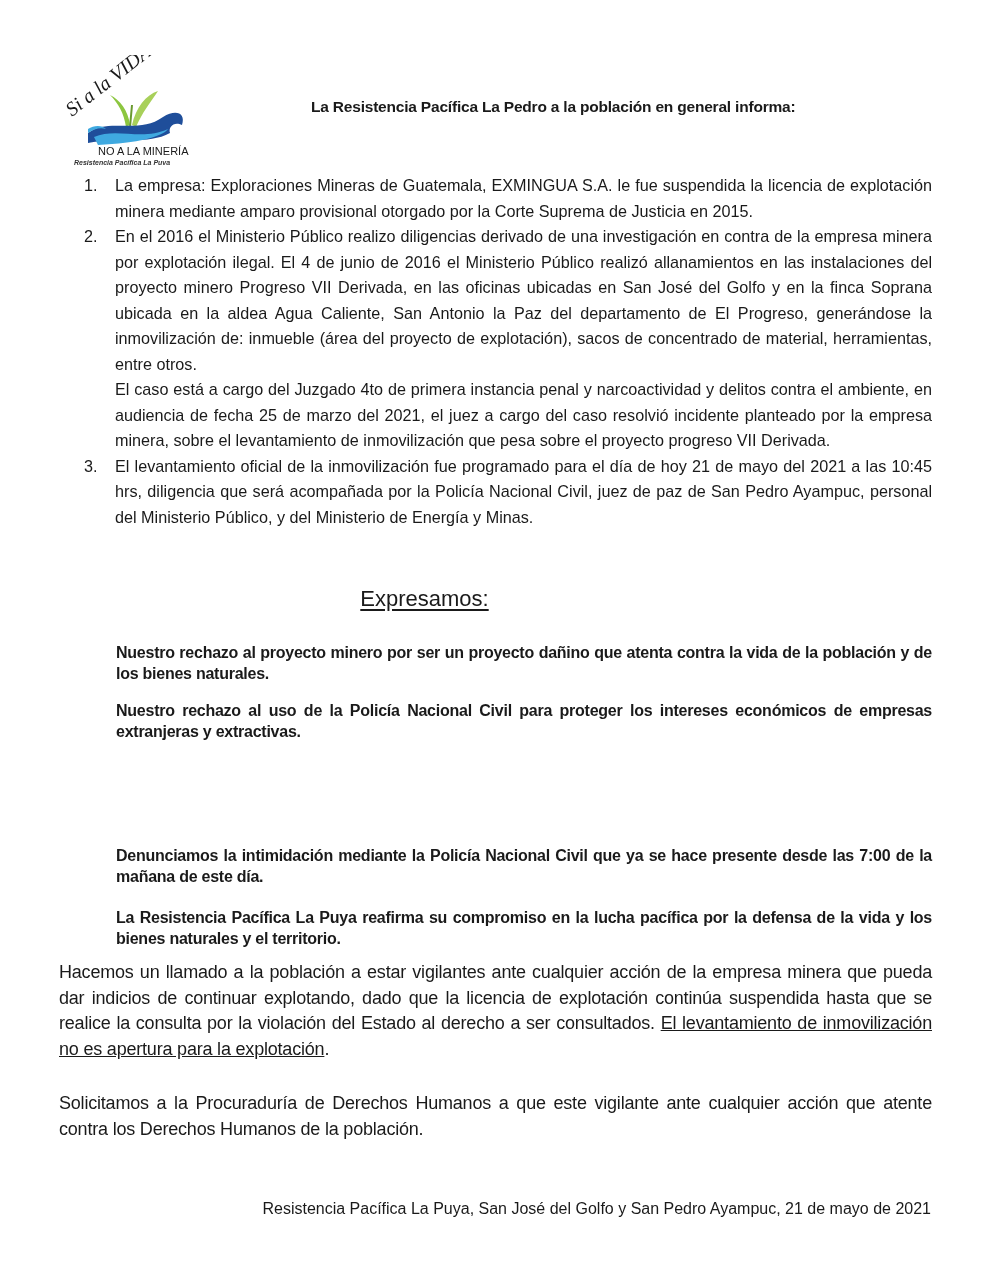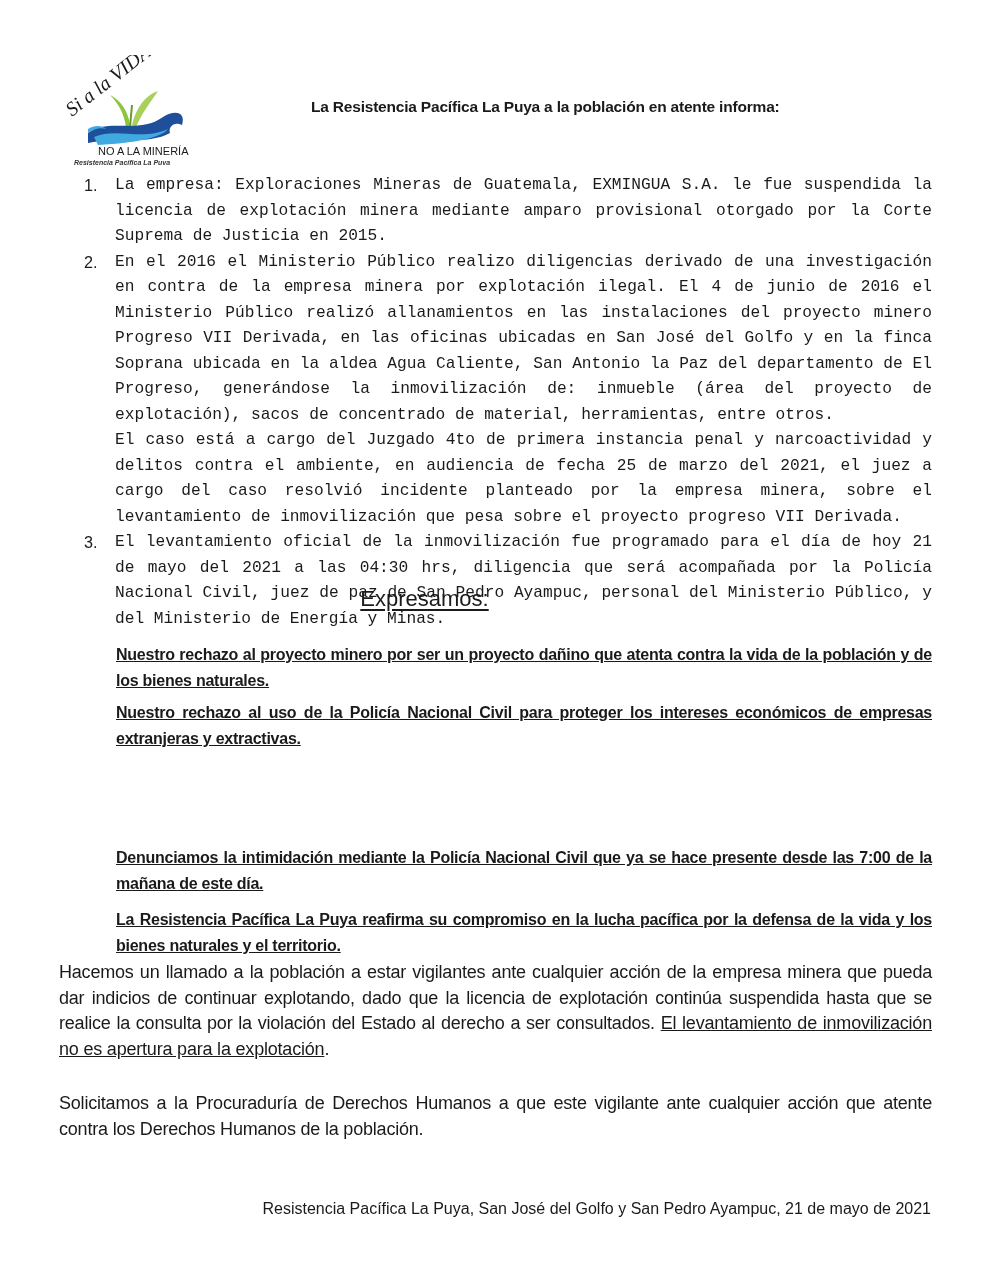--- a/index.html
+++ b/index.html
@@ -9,27 +9,27 @@
   }
   .logo { position: absolute; left: 58px; top: 55px; width: 150px; height: 110px; }
   .logo svg { width: 100%; height: 100%; }
   .header-title {
     position: absolute; left: 311px; top: 98px; font-weight: bold; font-size: 15.5px;
     letter-spacing: -0.2px;
   }
   .list { position: absolute; left: 84px; top: 173px; width: 848px; font-size: 16.2px; line-height: 25.5px; }
   .li { display: flex; text-align: justify; }
   .li .num { width: 31px; flex: none; }
-  .li .body { flex: 1; font-family: Liberation Mono, monospace; }
+  .li .body { flex: 1; }
   .li .body p { margin: 0; text-align: justify; text-align-last: left; }
   .express-title {
     position: absolute; left: 0; width: 849px; top: 586px; text-align: center;
     font-size: 22px; text-decoration: underline; text-underline-offset: 3px;
   }
-  .bold-block { position: absolute; left: 116px; width: 816px; font-weight: bold; font-size: 16px; line-height: 26px; text-align: justify; text-align-last: left; letter-spacing: -0.25px; text-decoration: underline; }
+  .bold-block { position: absolute; left: 116px; width: 816px; font-weight: bold; font-size: 16px; line-height: 21px; text-align: justify; text-align-last: left; letter-spacing: -0.25px; }
   .b1 { top: 642px; } .b2 { top: 700px; } .b3 { top: 837px; margin-top: 8px; } .b4 { top: 871px; margin-top: 36px; }
   .para { position: absolute; left: 59px; width: 873px; font-size: 18px; line-height: 25.5px; text-align: justify; text-align-last: left; letter-spacing: -0.2px; }
   .p1 { top: 960px; } .p2 { top: 1075px; margin-top: 16px; }
   .u { text-decoration: underline; }
   .footer { position: absolute; right: 58px; top: 1180px; font-size: 16px; margin-top: 20px; }
 </style>
 </head>
 <body>
 
 <div class="logo">
@@ -39,40 +39,40 @@
     <path d="M74 70 C78 52, 88 40, 100 36 C92 48, 84 58, 78 72 Z" fill="#a8d05a"></path>
     <path d="M72 72 L74 50" stroke="#6a9a2f" stroke-width="2"></path>
     <path d="M30 78 C50 62, 80 80, 105 62 C118 54, 128 58, 124 70 C116 66, 110 72, 112 78 C90 90, 60 82, 30 88 Z" fill="#1f4e9a"></path>
     <path d="M36 82 C58 72, 84 86, 110 74 C104 82, 80 88, 40 90 Z" fill="#3fa9e0"></path>
     <path d="M30 74 C36 70, 44 70, 48 74 C42 72, 36 74, 30 78 Z" fill="#3fa9e0"></path>
     <text x="40" y="100" font-family="'Liberation Sans', sans-serif" font-size="11" fill="#1a1a1a">NO A LA MINERÍA</text>
     <text x="16" y="110" font-family="'Liberation Sans', sans-serif" font-style="italic" font-weight="bold" font-size="7" fill="#333">Resistencia Pacífica La Puya</text>
   </svg>
 </div>
 
-<div class="header-title">La Resistencia Pacífica La Puya a la población en atente informa:</div>
+<div class="header-title">La Resistencia Pacífica La Pedro a la población en general informa:</div>
 
 <div class="list">
   <div class="li">
     <span class="num">1.</span>
     <div class="body">
       <p>La empresa: Exploraciones Mineras de Guatemala, EXMINGUA S.A. le fue suspendida la licencia de explotación minera mediante amparo provisional otorgado por la Corte Suprema de Justicia en 2015.</p>
     </div>
   </div>
   <div class="li">
     <span class="num">2.</span>
     <div class="body">
       <p>En el 2016 el Ministerio Público realizo diligencias derivado de una investigación en contra de la empresa minera por explotación ilegal. El 4 de junio de 2016 el Ministerio Público realizó allanamientos en las instalaciones del proyecto minero Progreso VII Derivada, en las oficinas ubicadas en San José del Golfo y en la finca Soprana ubicada en la aldea Agua Caliente, San Antonio la Paz del departamento de El Progreso, generándose la inmovilización de: inmueble (área del proyecto de explotación), sacos de concentrado de material, herramientas, entre otros.</p>
       <p>El caso está a cargo del Juzgado 4to de primera instancia penal y narcoactividad y delitos contra el ambiente, en audiencia de fecha 25 de marzo del 2021, el juez a cargo del caso resolvió incidente planteado por la empresa minera, sobre el levantamiento de inmovilización que pesa sobre el proyecto progreso VII Derivada.</p>
     </div>
   </div>
   <div class="li">
     <span class="num">3.</span>
     <div class="body">
-      <p>El levantamiento oficial de la inmovilización fue programado para el día de hoy 21 de mayo del 2021 a las 04:30 hrs, diligencia que será acompañada por la Policía Nacional Civil, juez de paz de San Pedro Ayampuc, personal del Ministerio Público, y del Ministerio de Energía y Minas.</p>
+      <p>El levantamiento oficial de la inmovilización fue programado para el día de hoy 21 de mayo del 2021 a las 10:45 hrs, diligencia que será acompañada por la Policía Nacional Civil, juez de paz de San Pedro Ayampuc, personal del Ministerio Público, y del Ministerio de Energía y Minas.</p>
     </div>
   </div>
 </div>
 
 <div class="express-title">Expresamos:</div>
 
 <div class="bold-block b1">Nuestro rechazo al proyecto minero por ser un proyecto dañino que atenta contra la vida de la población y de los bienes naturales.</div>
 <div class="bold-block b2">Nuestro rechazo al uso de la Policía Nacional Civil para proteger los intereses económicos de empresas extranjeras y extractivas.</div>
 <div class="bold-block b3">Denunciamos la intimidación mediante la Policía Nacional Civil que ya se hace presente desde las 7:00 de la mañana de este día.</div>
 <div class="bold-block b4">La Resistencia Pacífica La Puya reafirma su compromiso en la lucha pacífica por la defensa de la vida y los bienes naturales y el territorio.</div>

